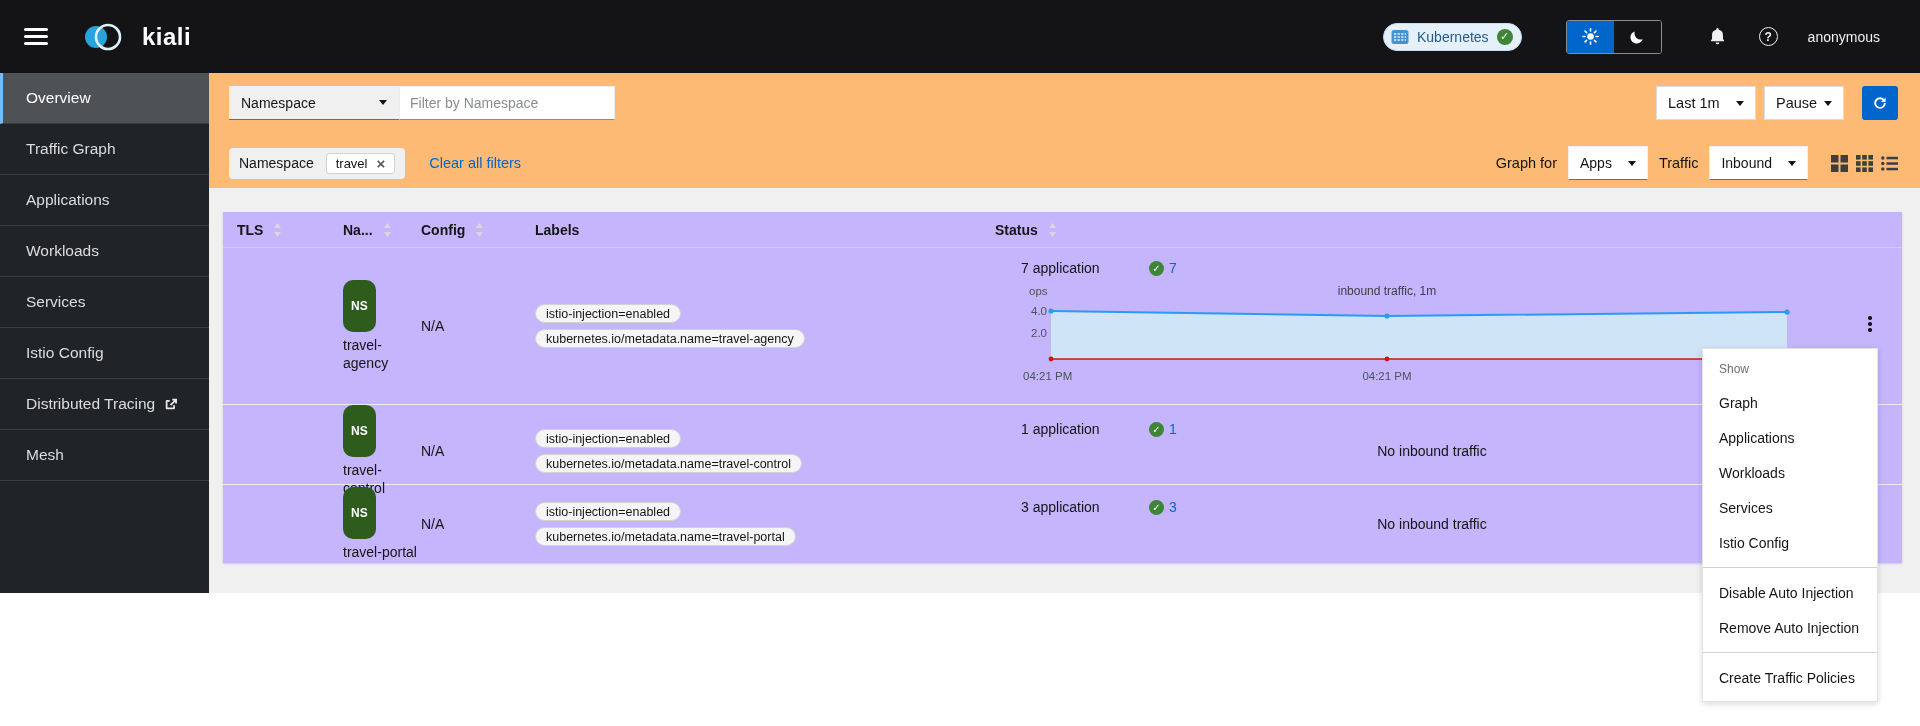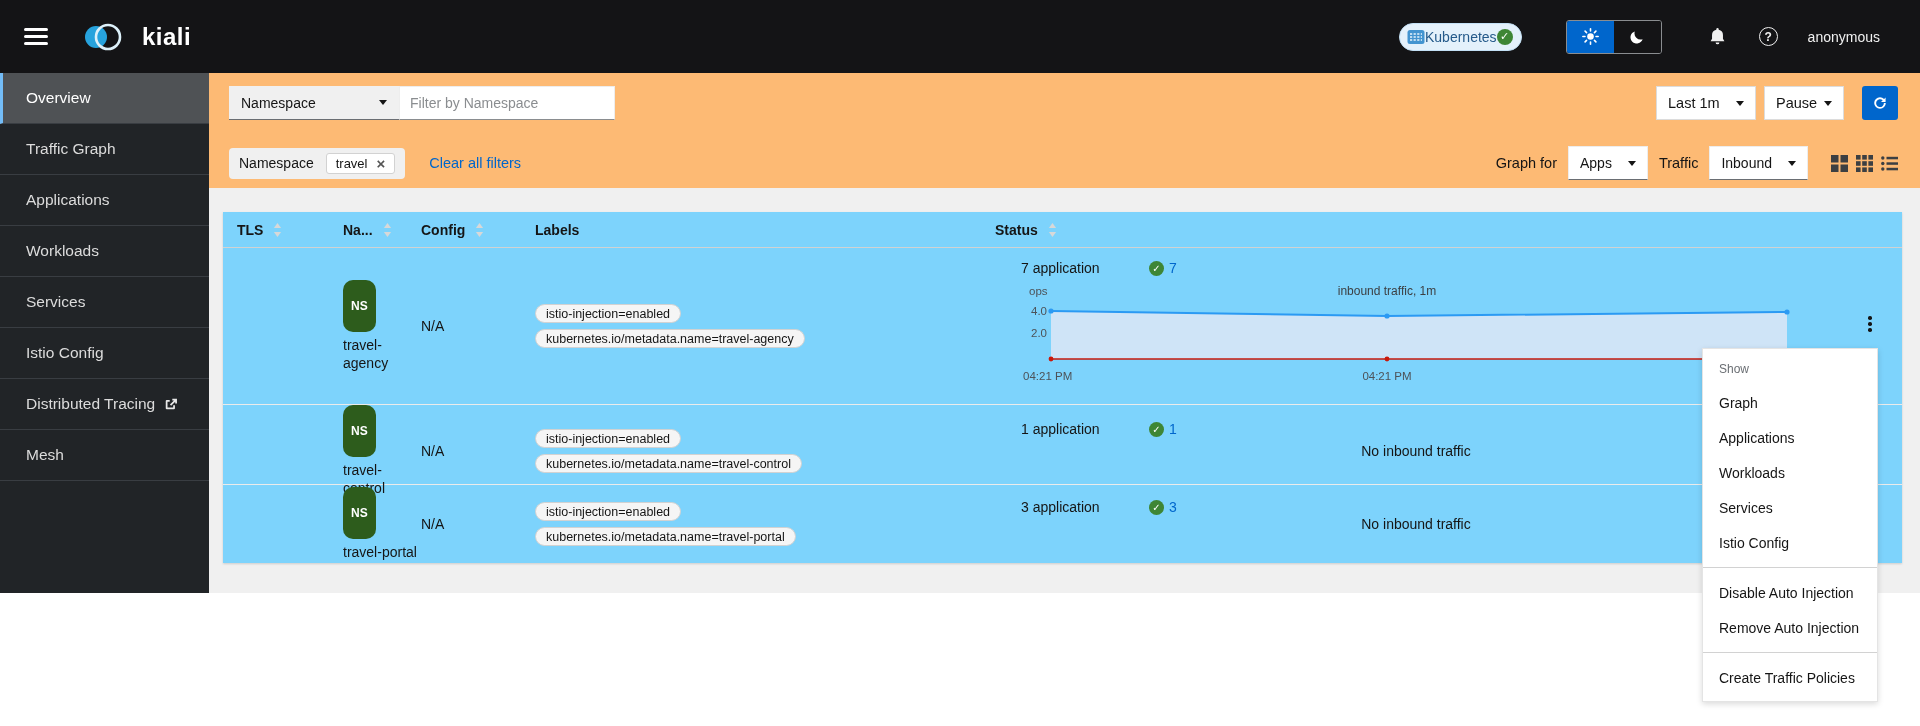--- a/index.html
+++ b/index.html
@@ -6,21 +6,21 @@
   body { font-family:"Liberation Sans","DejaVu Sans",sans-serif; background:#fff; }
   .screen { width:1920px; height:726px; position:relative; overflow:hidden; background:#fff; }
 
   
   .masthead { height:73px; background:#141416; display:flex; align-items:center; padding:0 40px 0 24px; }
   .burger { width:24px; display:flex; flex-direction:column; gap:4px; cursor:pointer; }
   .burger span { display:block; height:3px; background:#fff; border-radius:1.5px; }
   .brand { display:flex; align-items:center; margin-left:34px; gap:6px; }
   .brand-text { color:#fff; font-size:24px; font-weight:700; letter-spacing:.5px; }
   .mast-right { margin-left:auto; display:flex; align-items:center; }
-  .k8s-pill { display:flex; align-items:center; height:28px; padding:0 8px 0 7px; background:#e4f1fb; border:1px solid #c3e0f5; border-radius:14px; cursor:pointer; }
+  .k8s-pill { display:flex; align-items:center; gap:8px; height:28px; padding:0 8px 0 7px; background:#e4f1fb; border:1px solid #c3e0f5; border-radius:14px; cursor:pointer; }
   .k8s-pill .k8s-label { font-size:14px; color:#255a8a; }
   .check-badge { width:16px; height:16px; border-radius:50%; background:#3e8635; color:#fff; font-size:11px; font-weight:700; display:flex; align-items:center; justify-content:center; }
   .theme-toggle { display:flex; margin-left:44px; border:1px solid #8a8d90; border-radius:3px; overflow:hidden; }
   .theme-btn { width:47px; height:32px; display:flex; align-items:center; justify-content:center; cursor:pointer; }
   .theme-btn.sun { background:#0066cc; }
   .theme-btn.moon { background:#141416; }
   .mast-icon { margin-left:46px; cursor:pointer; display:flex; align-items:center; }
   .help-circle { width:19px; height:19px; border:1.6px solid #f0f0f0; border-radius:50%; color:#f0f0f0; font-size:12px; font-weight:700; display:flex; align-items:center; justify-content:center; }
   .username { margin-left:30px; color:#f0f0f0; font-size:14px; cursor:pointer; }
 
@@ -51,39 +51,39 @@
   .chip-x { color:#555; font-size:15px; line-height:1; cursor:pointer; font-weight:700; }
   .clear-link { color:#0066cc; font-size:14.5px; margin-left:24px; cursor:pointer; text-decoration:none; }
   .tb2-right { margin-left:auto; display:flex; align-items:center; gap:11px; }
   .tb2-label { font-size:14.5px; color:#151515; }
   .select-sm { height:31px; background:#fff; border:1px solid #ededed; border-bottom:1px solid #6a6e73; display:flex; align-items:center; gap:16px; padding:16px 11px; font-size:14px; color:#151515; cursor:pointer; }
   .view-icons { display:flex; align-items:center; gap:8px; margin-left:12px; }
   .view-icons > span { display:flex; cursor:pointer; }
 
   
   .content { background:#f0f0f0; flex:1; }
-  .card { margin:24px 18px 0 14px; background:#7dd3fc; height:351px; box-shadow:0 1px 2px rgba(0,0,0,.15); }
+  .card { margin:24px 18px 0 14px; background:#c4b5fd; height:351px; box-shadow:0 1px 2px rgba(0,0,0,.15); }
   .tgrid { display:grid; grid-template-columns:120px 78px 114px 460px 1fr 64px; }
   .thead { height:36px; align-items:center; border-bottom:1px solid #d2d2d2; }
   .th { font-size:14px; font-weight:700; color:#151515; display:flex; align-items:center; gap:10px; }
   .th:first-child { padding-left:14px; }
   .trow { border-bottom:1px solid #ebebeb; position:relative; }
   .r1 { height:157px; } .r2 { height:80px; } .r3 { height:78px; }
   .cell-name { display:flex; flex-direction:column; justify-content:center; gap:4px; font-size:14px; color:#151515; }
   .ns-badge { width:fit-content; background:#2d5c1c; color:#fff; font-size:12px; font-weight:700; padding:19px 8px; border-radius:10px; }
   .nm { width:74px; overflow-wrap:break-word; line-height:1.3; }
   .cell-config { display:flex; align-items:center; font-size:14px; color:#151515; }
   .cell-labels { display:flex; flex-direction:column; justify-content:center; align-items:flex-start; gap:6px; }
   .label-pill { background:#f5f5f5; border:1px solid #d2d2d2; border-radius:12px; padding:1.5px 10px; font-size:12.5px; color:#151515; white-space:nowrap; }
   .cell-status1 { padding:12px 0 0 26px; }
   .status-line { display:flex; align-items:center; font-size:14px; color:#151515; }
   .status-text { width:128px; }
   .health { display:flex; align-items:center; gap:5px; cursor:pointer; }
   .health-num { color:#0066cc; font-size:14px; }
-  .cell-status-flat { display:grid; grid-template-columns:180px 430px; align-items:center; padding-left:26px; }
+  .cell-status-flat { display:grid; grid-template-columns:180px 430px; align-items:center; padding-left:26px;gap:16px; }
   .no-traffic { text-align:center; font-size:14px; color:#151515; }
   .spark { margin-top:5px; display:block; }
   .c-axis { font-size:11.5px; fill:#4d5258; }
   .c-title { font-size:12px; fill:#3c3f42; }
   .kebab-cell { display:flex; justify-content:center; }
   .kebab { display:flex; flex-direction:column; gap:2.5px; padding-top:68px; cursor:pointer; height:fit-content; }
   .kebab i { width:3.5px; height:3.5px; border-radius:50%; background:#151515; display:block; }
   .r2 .kebab, .r3 .kebab { padding-top:30px; }
 
   

